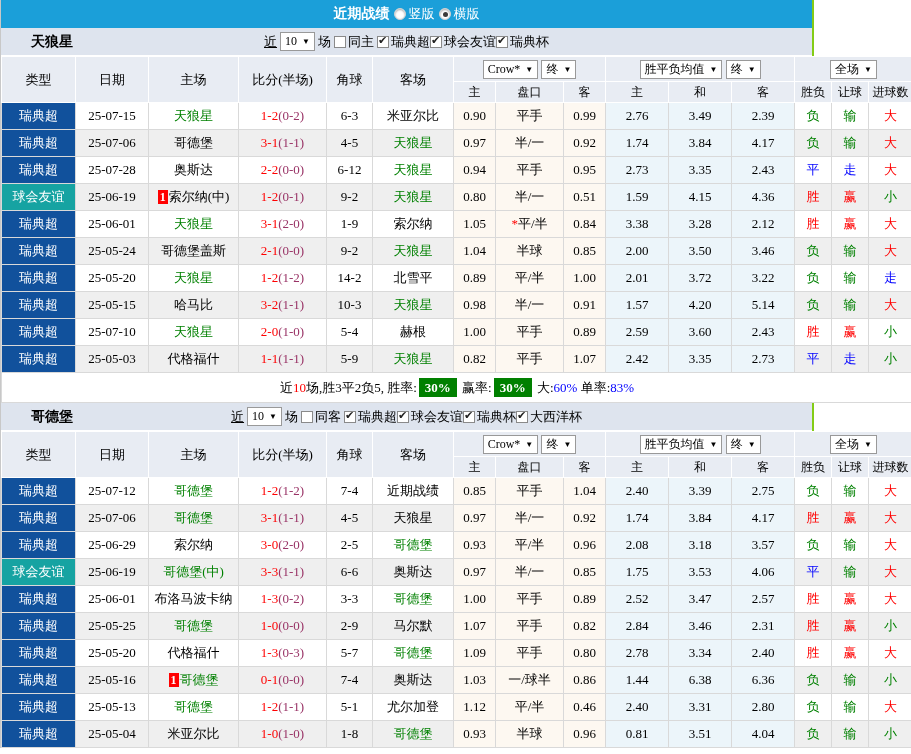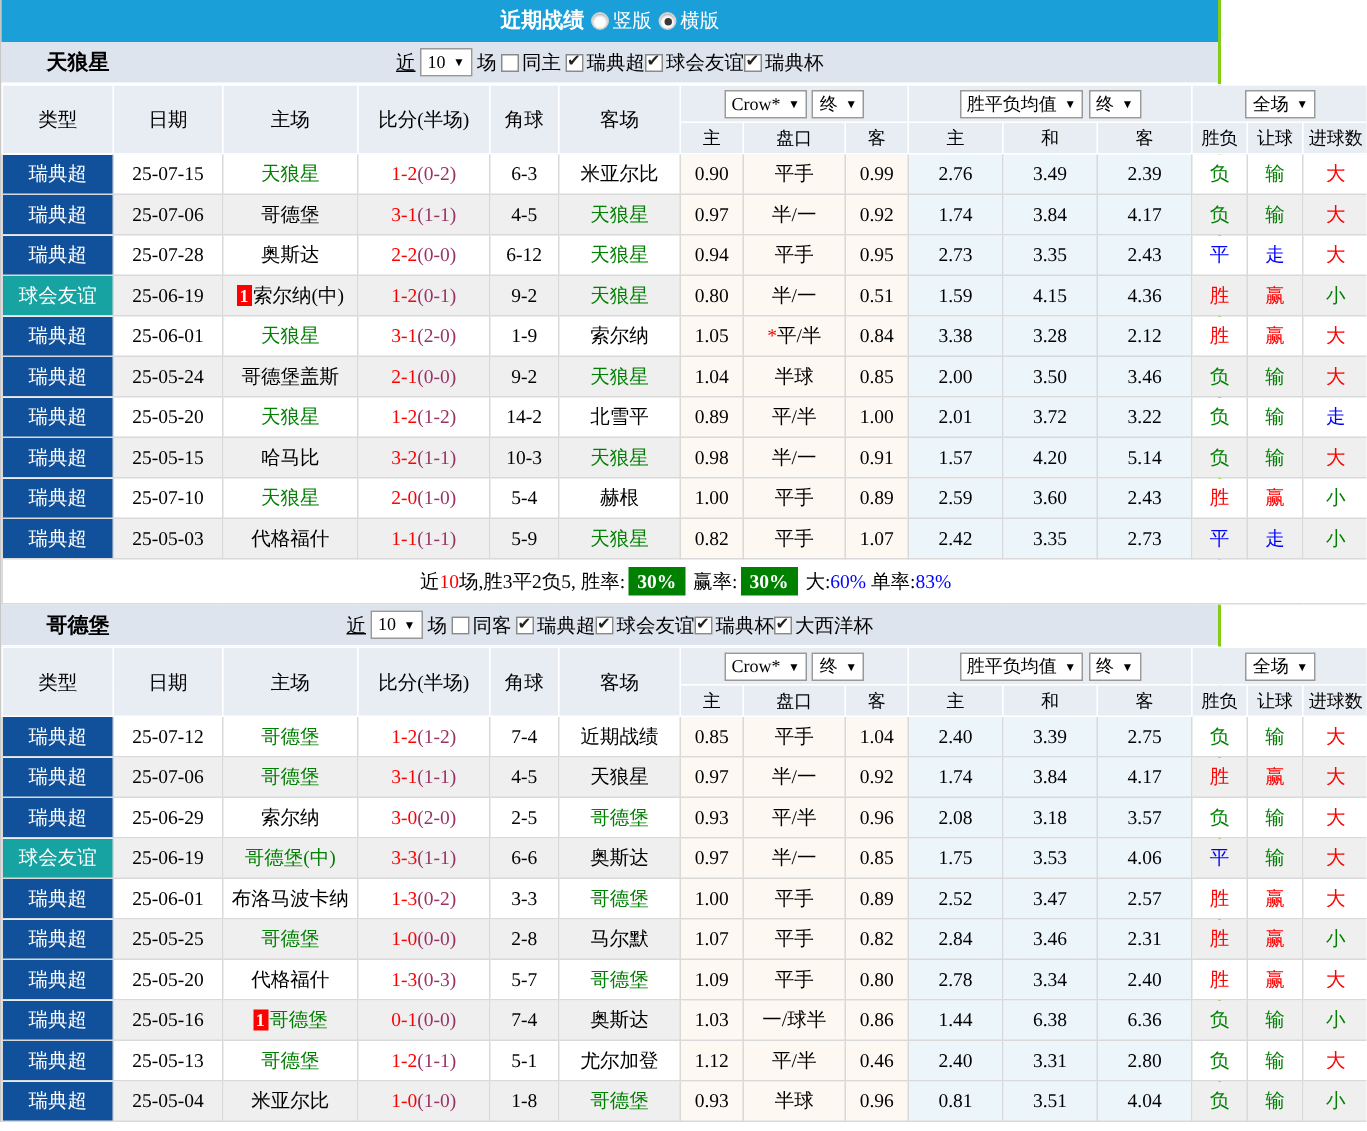--- a/index.html
+++ b/index.html
@@ -559,21 +559,21 @@
           <td class="avg-cell">2.57</td>
           <td class="res c-r">胜</td>
           <td class="res c-r">赢</td>
           <td class="res c-r">大</td>
         </tr>
         <tr>
           <td class="league-cell lt-l">瑞典超</td>
           <td>25-05-25</td>
           <td><span class="self">哥德堡</span></td>
           <td><span class="ft">1-0</span><span class="ht">(0-0)</span></td>
-          <td>2-8</td>
+          <td>2-9</td>
           <td><span class="">马尔默</span></td>
           <td class="odds-cell">1.07</td>
           <td class="odds-cell">平手</td>
           <td class="odds-cell">0.82</td>
           <td class="avg-cell">2.84</td>
           <td class="avg-cell">3.46</td>
           <td class="avg-cell">2.31</td>
           <td class="res c-r">胜</td>
           <td class="res c-r">赢</td>
           <td class="res c-g">小</td>

